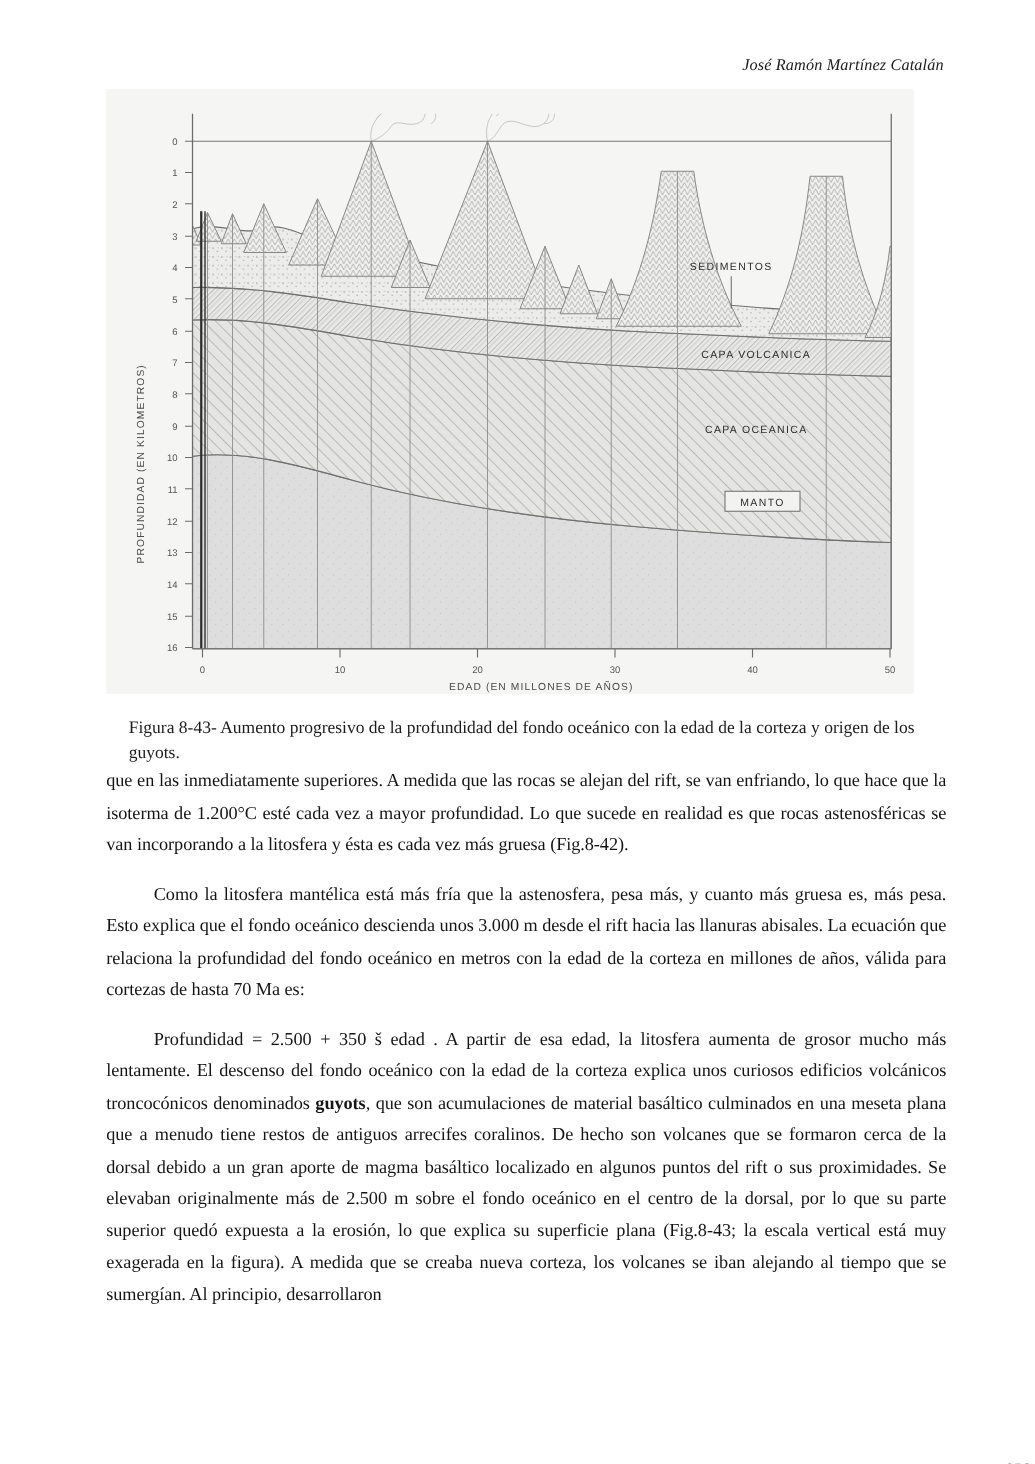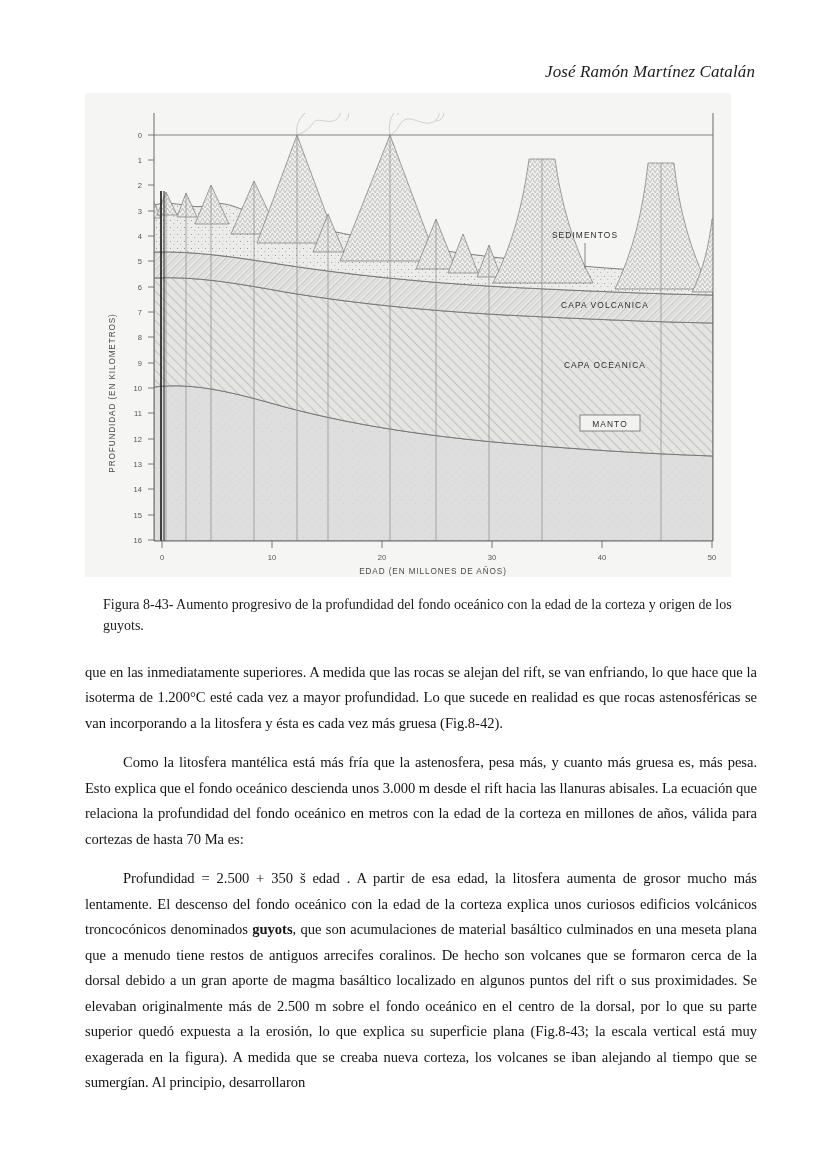--- a/index.html
+++ b/index.html
@@ -21,25 +21,25 @@
   .runhead-left{
     font-style:italic;
     font-size:13.5px;
     letter-spacing:.1px;
     color:#1b1b1b;
     margin:0 0 0 0;
     line-height:1.2;
   }
   .runhead-right{
     font-style:italic;
-    font-size:17px;
+    font-size:13px;
     letter-spacing:.1px;
     color:#1b1b1b;
     text-align:right;
-    margin:22px 0 0 0;
+    margin:4px 0 0 0;
     line-height:1.2;
     padding-right:1px;
   }
 
   
   .figure-wrap{
     position:relative;
     margin:11px 0 0 0;
     width:646px;
     height:484px;
@@ -56,21 +56,20 @@
     margin:18px 0 0 18px;
     width:630px;
     font-size:14px;
     line-height:1.45;
     color:#1b1b1b;
     text-align:left;
   }
 
   
   .body-col{
-    margin-top:24px;
     width:672px;
   }
   p.bodytext{
     margin:0 0 14px 0;
     font-size:14.6px;
     line-height:25.5px;
     text-align:justify;
     text-justify:inter-word;
     color:#141414;
     letter-spacing:-.05px;

